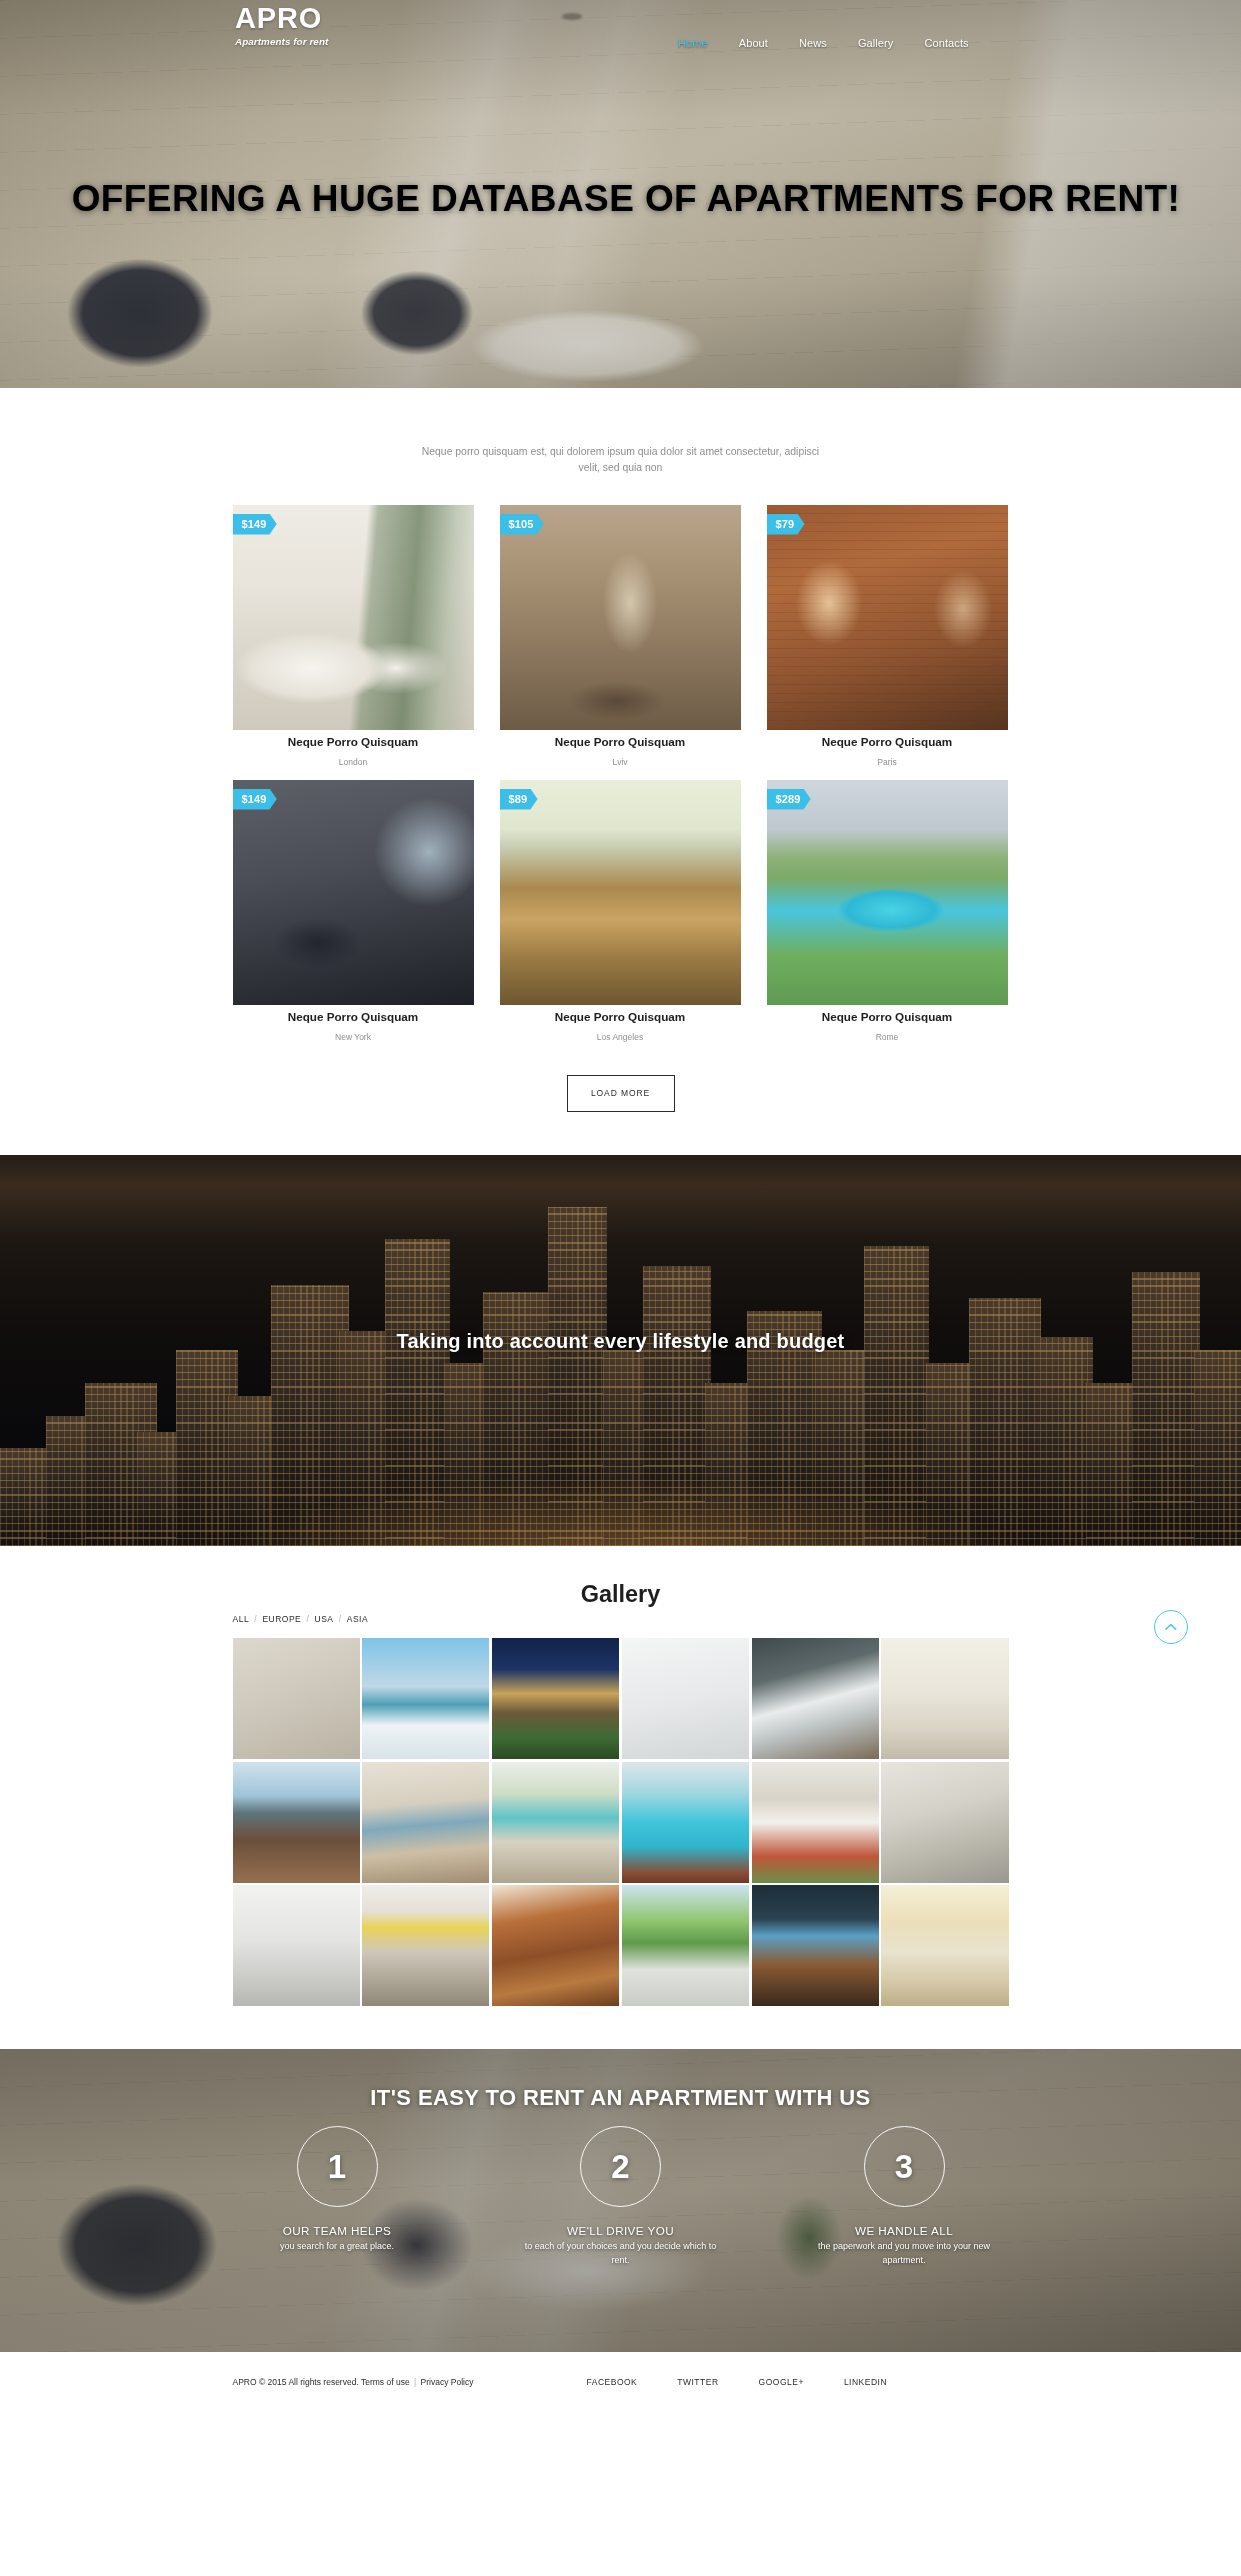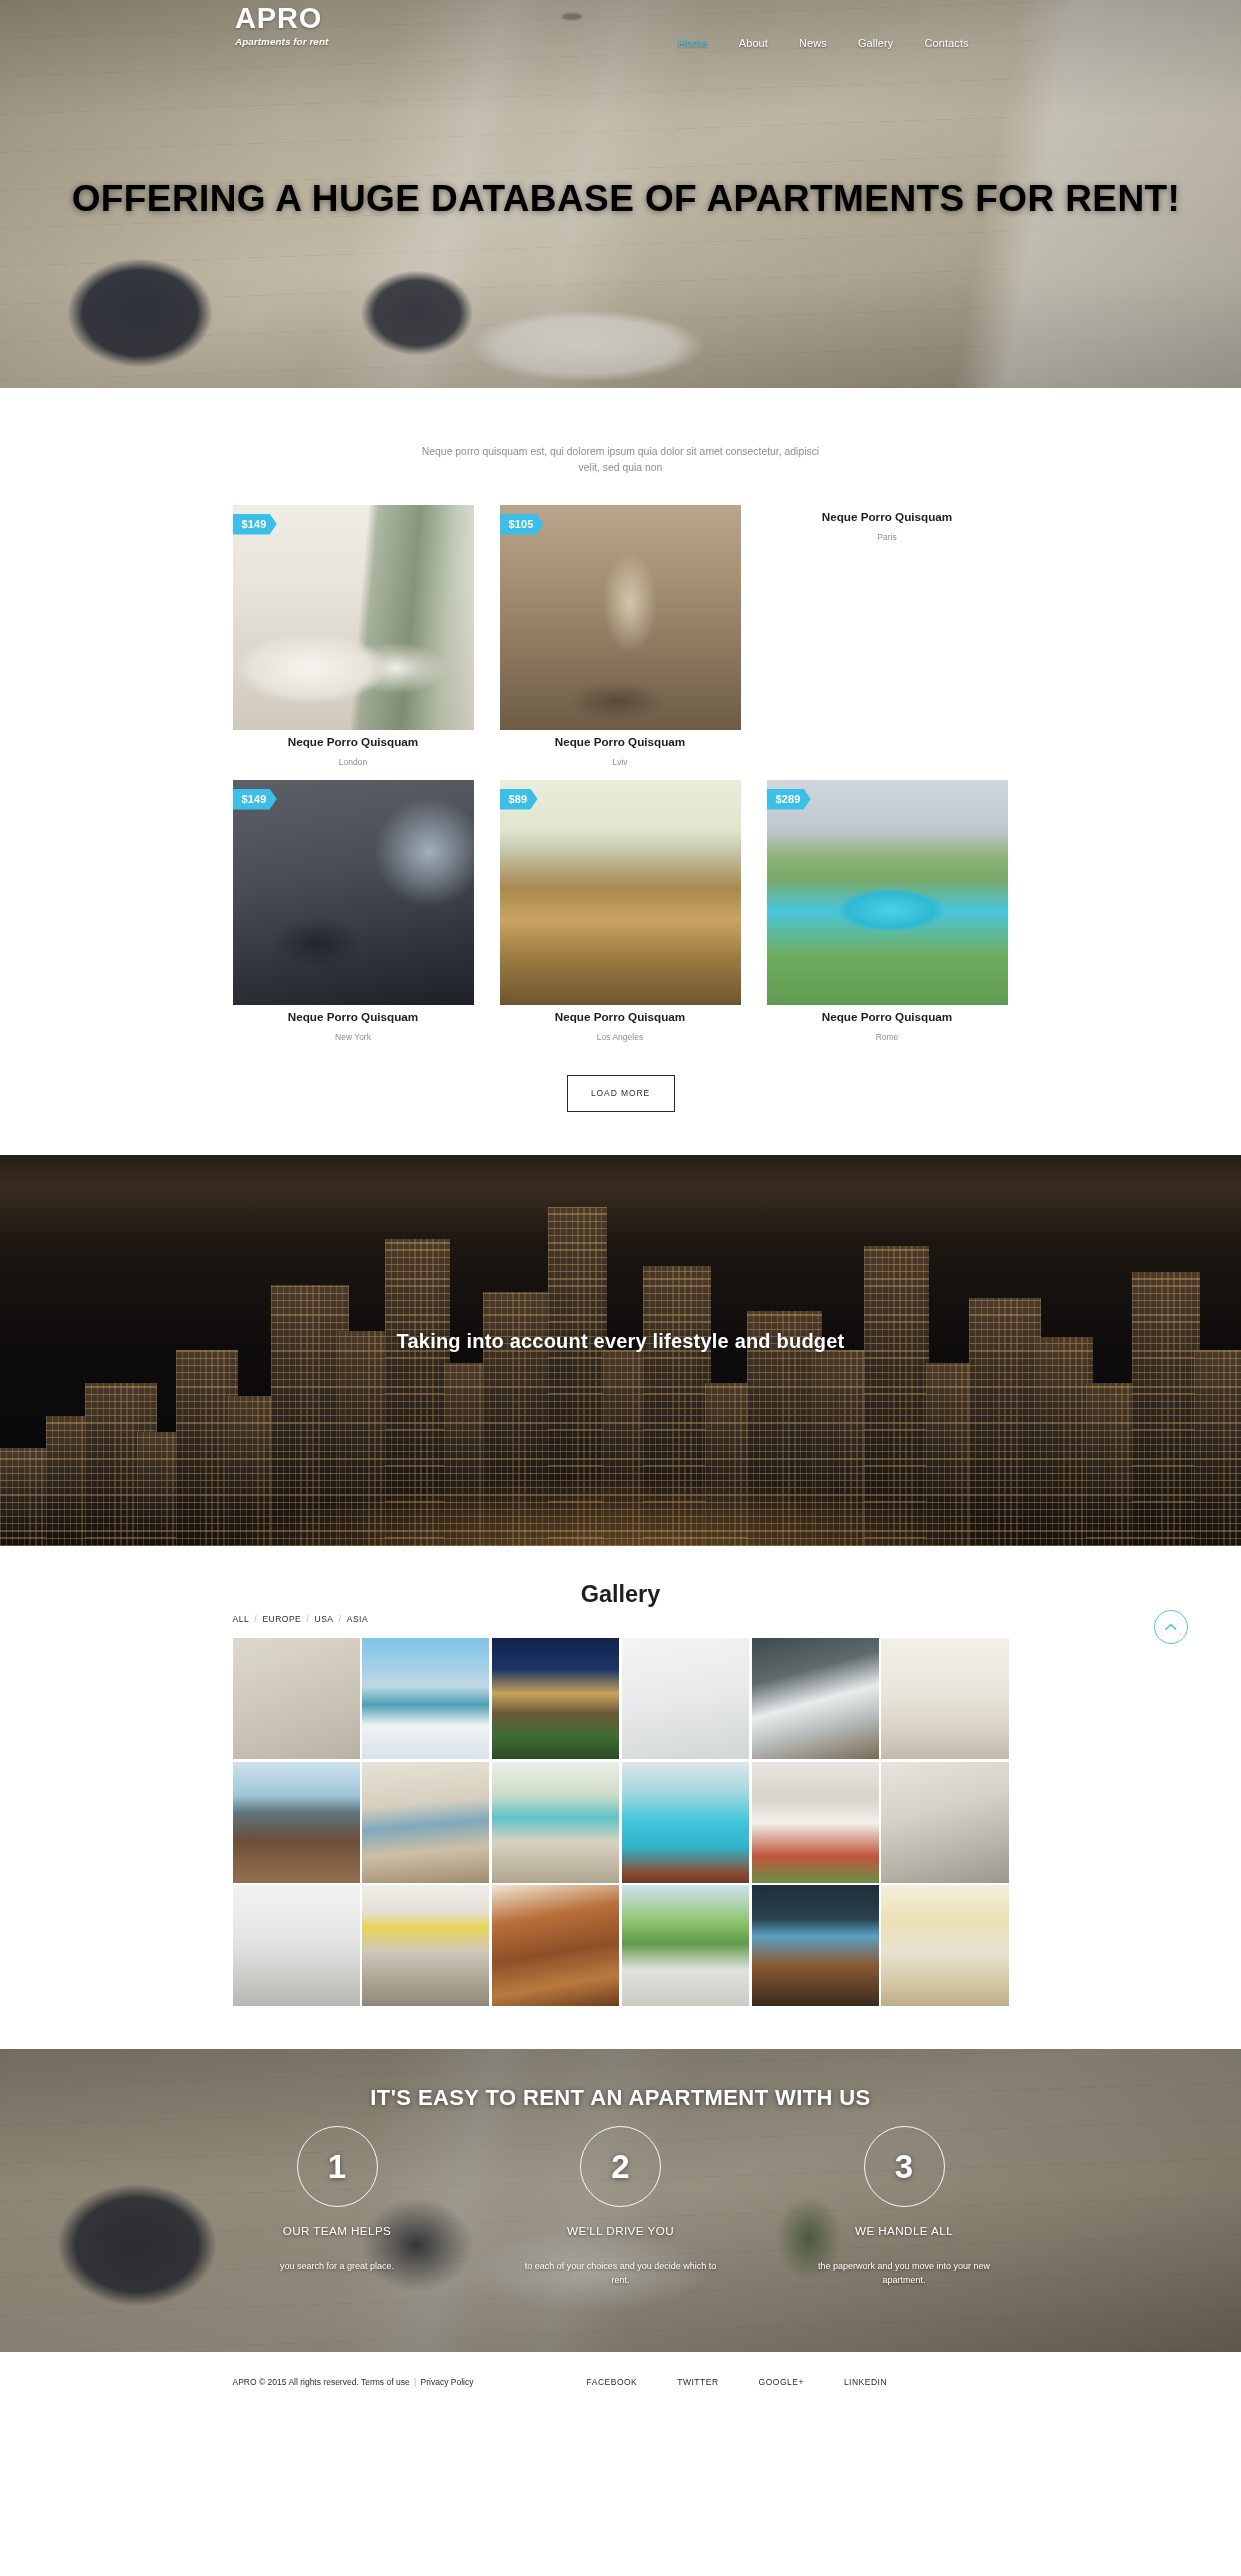--- a/index.html
+++ b/index.html
@@ -267,21 +267,21 @@
     border: 1.3px solid rgba(255,255,255,0.92);
     display: flex; align-items: center; justify-content: center;
     font-size: 33px; font-weight: 700; color: #ffffff;
     text-shadow: 0 1.3px 5.2px rgba(0,0,0,0.45);
   }
   .step-title {
     margin-top: 17px; font-size: 11.7px; color: #ffffff; letter-spacing: 0.4px;
     text-shadow: 0 0.7px 3.3px rgba(0,0,0,0.55); text-align: center;
   }
   .step-text {
-    margin-top: 23px; font-size: 9px; line-height: 1.5; color: #ffffff;
+    margin-top: 3px; font-size: 9px; line-height: 1.5; color: #ffffff;
     text-align: center; width: 196px; text-shadow: 0 0.7px 3.3px rgba(0,0,0,0.6);
   }
 
   
   .footer {
     width: 1241px; height: 59px; background: #ffffff;
     display: flex; align-items: center;
   }
   .footer-inner {
     width: 776px; margin: 0 auto; display: flex; align-items: center; gap: 12px;
@@ -333,20 +333,24 @@
       </div>
       <div class="card">
         <div class="card-media">
           <div class="card-img ph-living1"></div>
           <div class="badge">$105</div>
         </div>
         <div class="card-name">Neque Porro Quisquam</div>
         <div class="card-loc">Lviv</div>
       </div>
       <div class="card">
+        <div class="card-media">
+          <div class="card-img ph-brick"></div>
+          <div class="badge">$79</div>
+        </div>
         <div class="card-name">Neque Porro Quisquam</div>
         <div class="card-loc">Paris</div>
       </div>
       <div class="card">
         <div class="card-media">
           <div class="card-img ph-loft"></div>
           <div class="badge">$149</div>
         </div>
         <div class="card-name">Neque Porro Quisquam</div>
         <div class="card-loc">New York</div>

